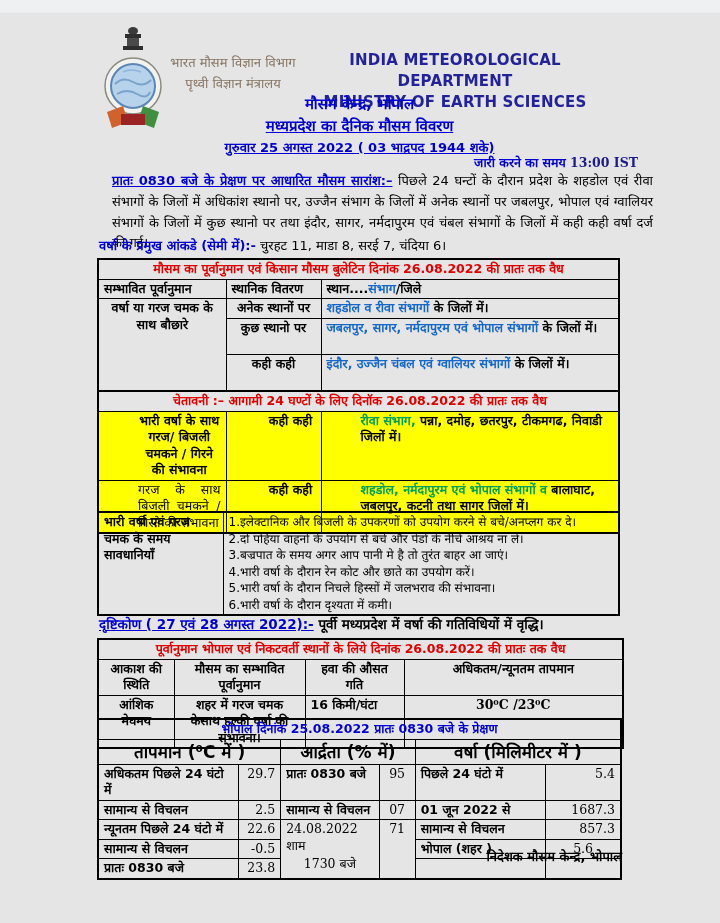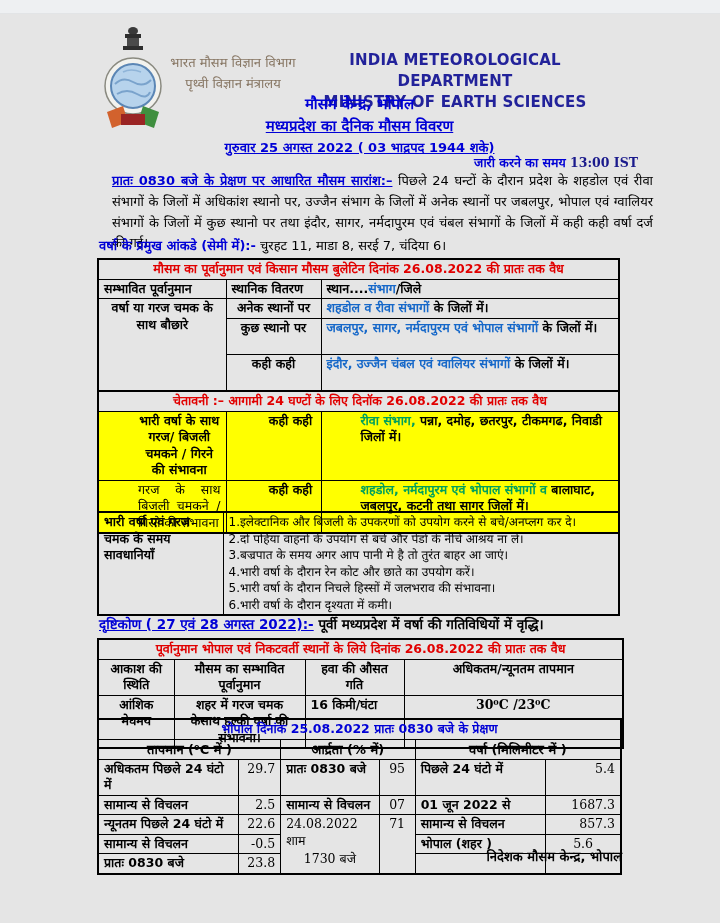--- a/index.html
+++ b/index.html
@@ -54,21 +54,21 @@
   .outlook .ol-lead { color:#0000d6; text-decoration:underline; }
 
   .tblc { position:absolute; left:97px; top:638px; width:525px; }
   .tblc td { text-align:center; }
   .tblc td.ch { font-weight:bold; }
   .tblc td.wind { text-align:left; font-weight:bold; }
   .temp-val { font-family:"DejaVu Serif", serif; font-size:15px; font-weight:bold; text-align:left; }
 
   .tblo { position:absolute; left:97px; top:718px; width:525px; }
   .tblo td { font-size:12px; padding:1px 4px; }
-  .tblo td.grp { text-align:center; font-weight:bold; font-size:13px;margin-top:40px; }
+  .tblo td.grp { text-align:center; font-weight:bold; font-size:17px;margin-top:40px; }
   .tblo td.lbl { font-weight:bold;margin-top:28px; }
   .num { font-family:"DejaVu Serif", serif; font-size:13px; }
   .tblo td.v-r { text-align:right; }
   .tblo td.v-c { text-align:center; }
   .gray-l { border-left:1px solid #999 !important; }
   .hum-date { text-align:left; }
   .hum-date .sub { text-align:center; margin-top:2px; }
 
   .footer { position:absolute; left:97px; top:847px; width:525px; text-align:right; font-size:13px; font-weight:bold; color:#000; }
 </style>

